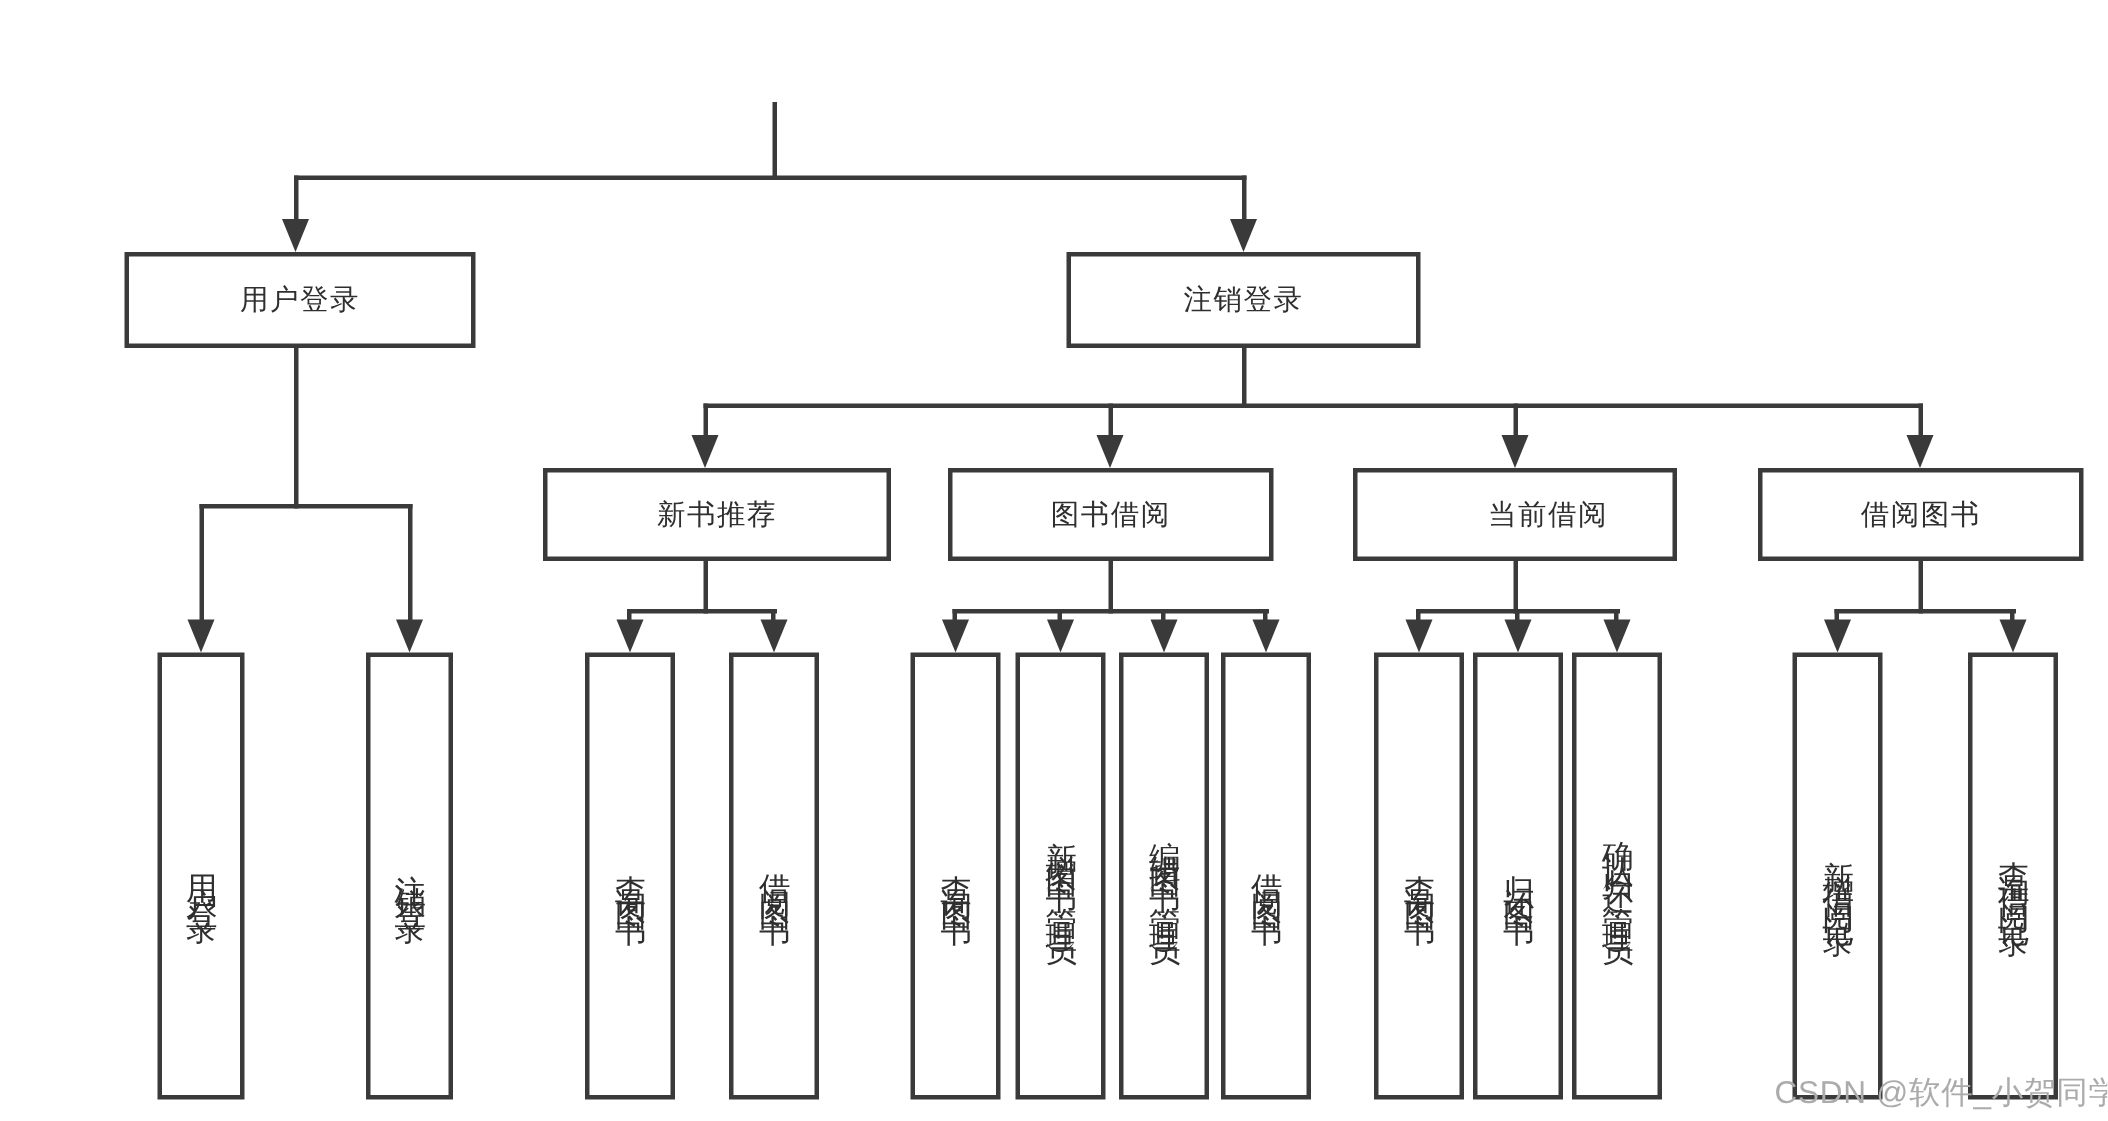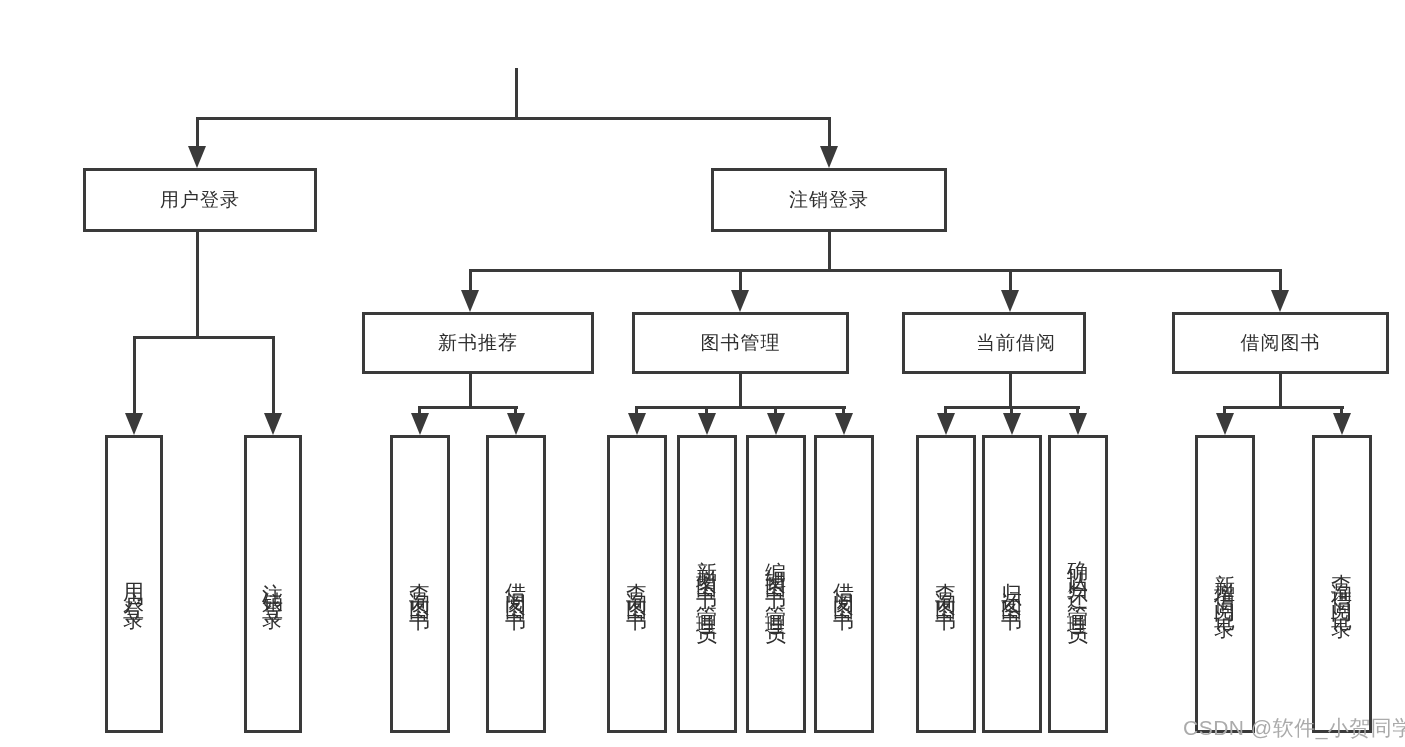--- a/index.html
+++ b/index.html
@@ -95,23 +95,23 @@
   <div class="arrow" style="left:731px; top:290px;"></div>
   <div class="vline" style="left:1009px; top:269px; height:26px;"></div>
   <div class="arrow" style="left:1001px; top:290px;"></div>
   <div class="vline" style="left:1279px; top:269px; height:26px;"></div>
   <div class="arrow" style="left:1271px; top:290px;"></div>
 
   <div class="box" style="left:362px; top:312px; width:232px; height:62px;justify-content:center;">
     <span class="hlabel">新书推荐</span>
   </div>
   <div class="box" style="left:632px; top:312px; width:217px; height:62px;">
-    <span class="hlabel">图书管理</span>
+    <span class="hlabel">图书借阅</span>
   </div>
-  <div class="box" style="left:902px; top:312px; width:184px; height:62px;padding-left:44px;">
+  <div class="box" style="left:902px; top:312px; width:216px; height:62px;padding-left:44px;">
     <span class="hlabel">当前借阅</span>
   </div>
   <div class="box" style="left:1172px; top:312px; width:217px; height:62px;">
     <span class="hlabel">借阅图书</span>
   </div>
 
   <div class="vline" style="left:469px; top:374px; height:35px;"></div>
   <div class="hline" style="left:418px; top:406px; width:100px;"></div>
   <div class="vline" style="left:418px; top:406px; height:12px;"></div>
   <div class="arrow" style="left:411px; top:413px;"></div>

